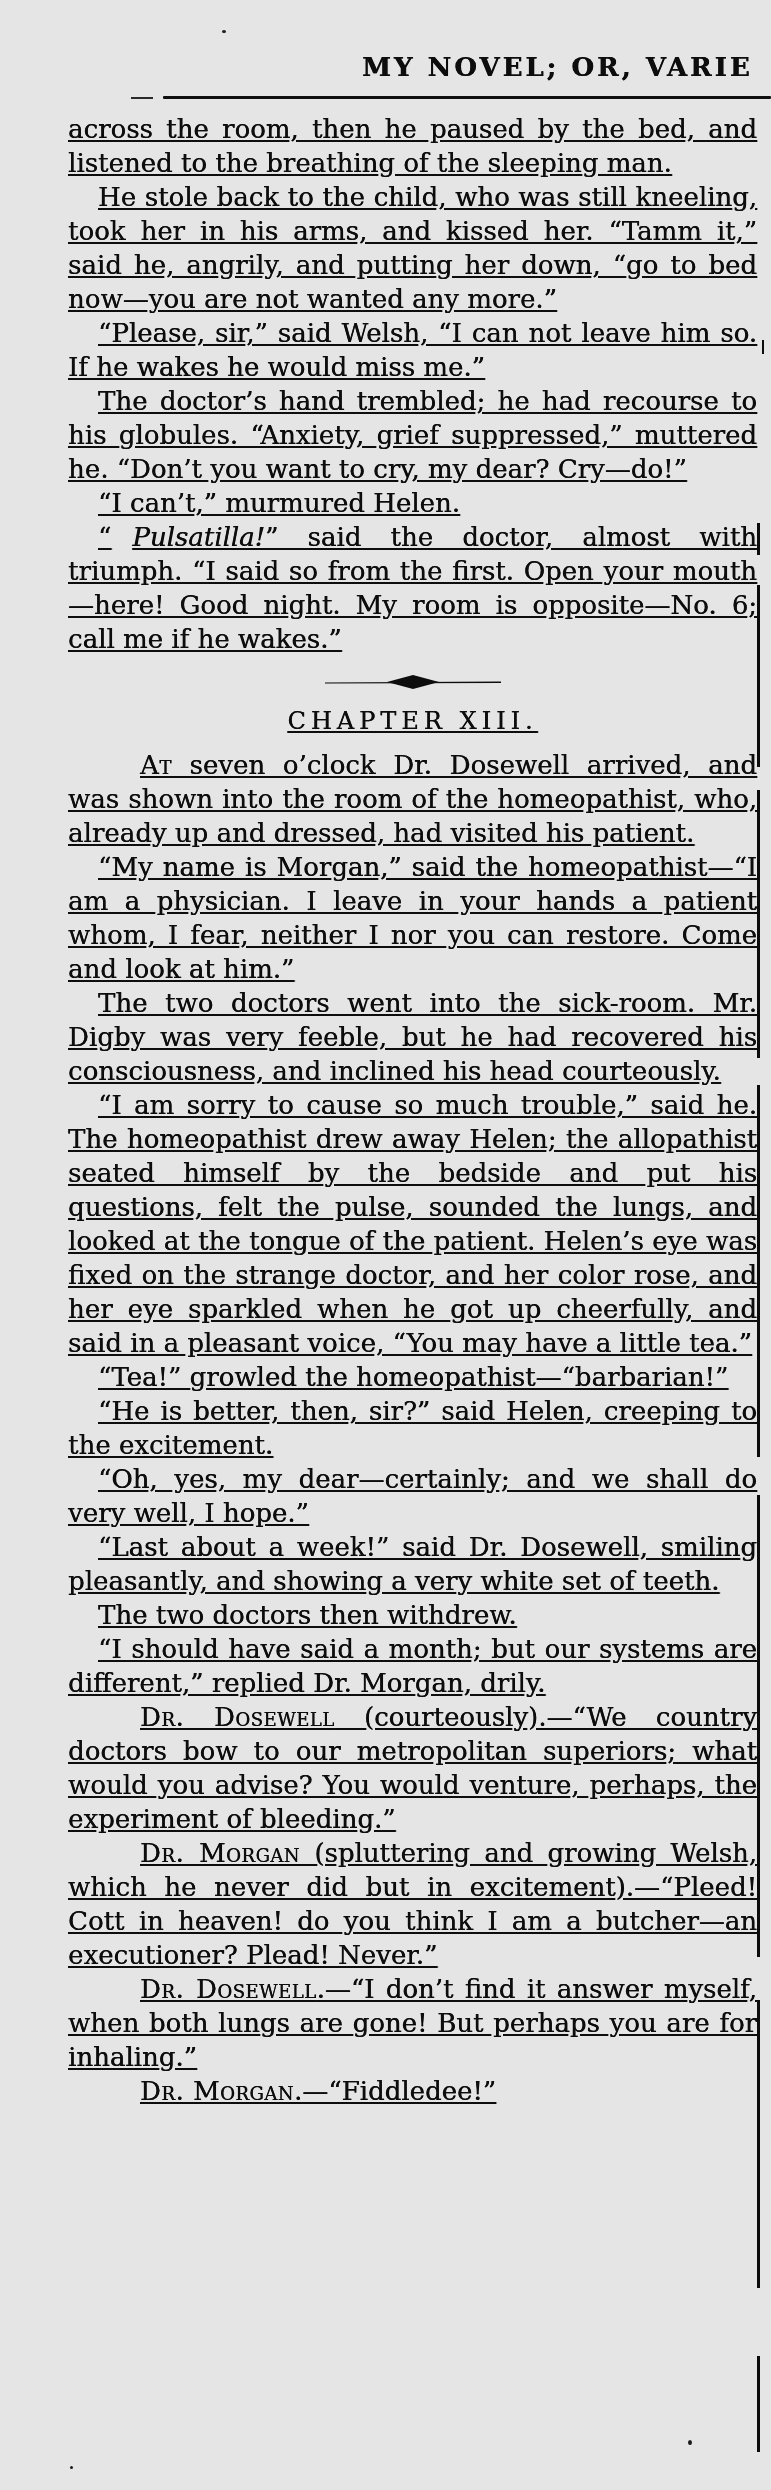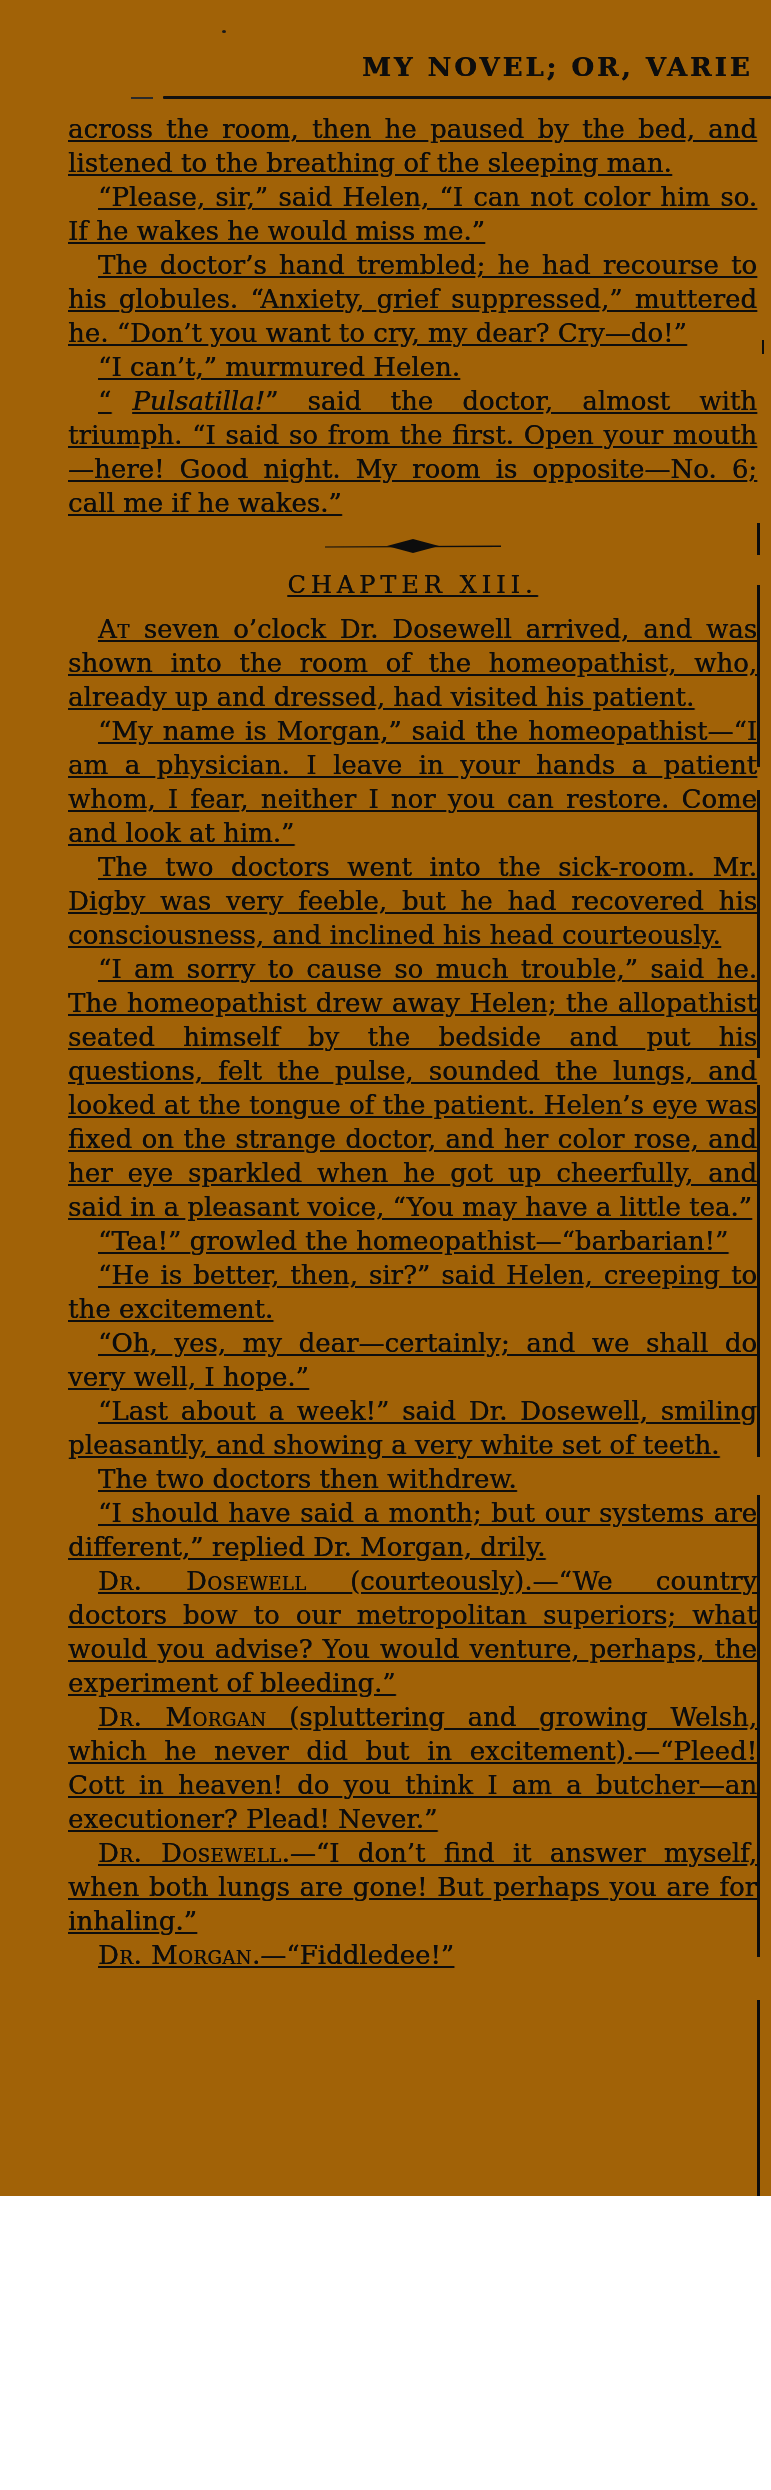--- a/index.html
+++ b/index.html
@@ -5,22 +5,22 @@
   html, body {
     margin: 0;
     padding: 0;
   }
   body {
     background: #ffffff;
   }
   .page {
     position: relative;
     width: 771px;
-    height: 2196px;
-    background: #a16207;
+    height: 2490px;
+    background: #e5e5e5;
     overflow: hidden;
     font-family: "DejaVu Serif", "Liberation Serif", serif;
     color: #0d0d0d;
   }
   
   .running-head {
     position: absolute;
     top: 52px;
     left: 362px;
     white-space: nowrap;
@@ -63,20 +63,21 @@
     margin: 0;
     text-align: justify;
   }
   .para.indent {
     text-indent: 30px;
   }
   .italic { font-style: italic; margin-left: 21px; }
   .smallcaps {
     font-variant: small-caps;
     letter-spacing: 0.5px;
+    margin-left: 42px;
   }
   .divider {
     margin: 18px 0 14px 0;
     height: 16px;
     display: flex;
     justify-content: center;
     align-items: center;
   }
   .chapter-heading {
     text-align: center;
@@ -115,21 +116,22 @@
 <div class="page">
 
   <div class="running-head">MY NOVEL; OR, VARIE</div>
 
   <div class="head-rule"></div>
 
   <div class="column">
 
     <div>
         <p class="para"><span>across the room, then he paused by the bed, and listened to the breathing of the sleeping man.</span></p>
-        <p class="para indent"><span>“Please, sir,” said Helen, “I can not color him so. If he wakes he would miss me.”</span></p>
+        <p class="para indent"><span>He stole back to the child, who was still kneeling, took her in his arms, and kissed her. “Tamm it,” said he, angrily, and putting her down, “go to bed now—you are not wanted any more.”</span></p>
+        <p class="para indent"><span>“Please, sir,” said Welsh, “I can not leave him so. If he wakes he would miss me.”</span></p>
         <p class="para indent"><span>The doctor’s hand trembled; he had recourse to his globules. “Anxiety, grief suppressed,” muttered he. “Don’t you want to cry, my dear? Cry—do!”</span></p>
         <p class="para indent"><span>“I can’t,” murmured Helen.</span></p>
         <p class="para indent"><span>“</span><span class="italic">Pulsatilla!</span><span>” said the doctor, almost with triumph. “I said so from the first. Open your mouth—here! Good night. My room is opposite—No. 6; call me if he wakes.”</span></p>
       </div>
 
     <div class="divider">
       <svg width="180" height="16" viewBox="0 0 180 16" aria-hidden="true">
         <path d="M2 8.5 L178 7.5 L178 9 L2 9.5 Z" fill="#0d0d0d"></path>
         <polygon points="90,1 116,8 90,15 64,8" fill="#0d0d0d"></polygon>
       </svg>

